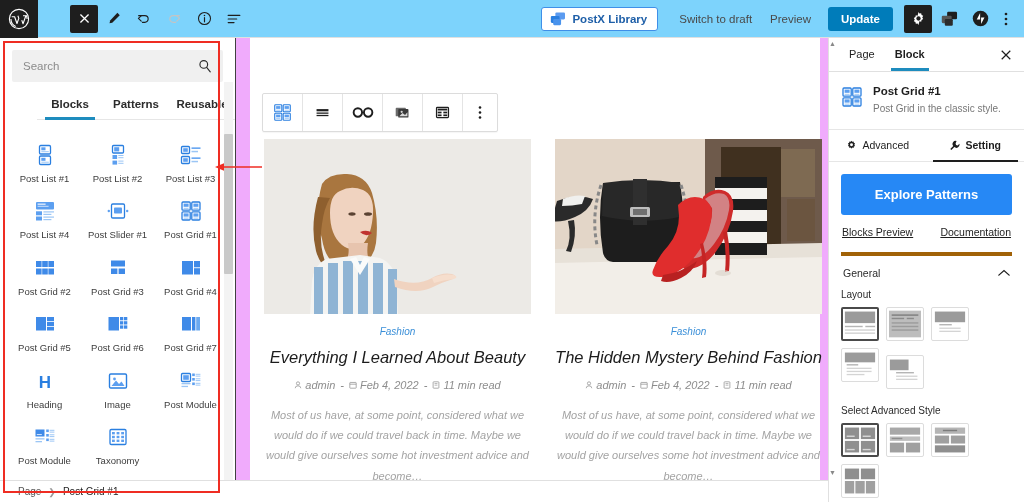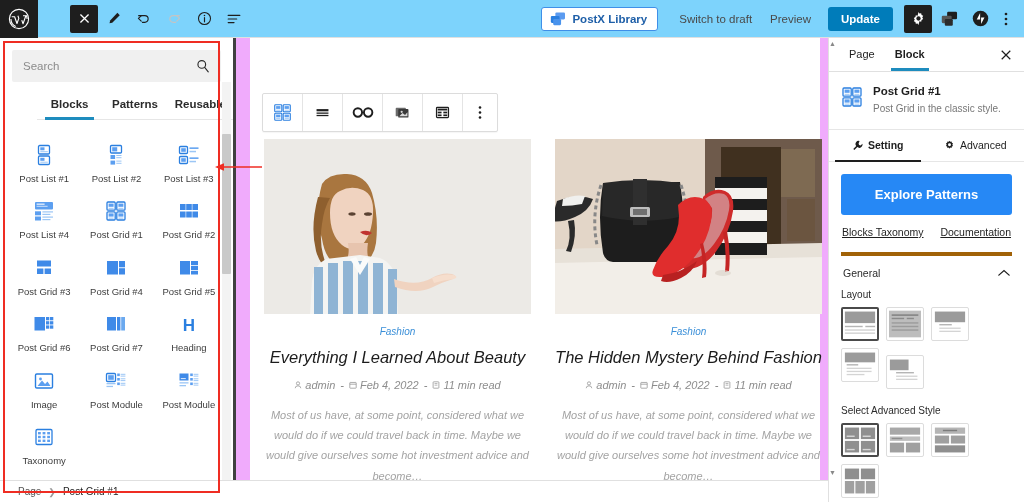--- a/index.html
+++ b/index.html
@@ -50,21 +50,21 @@
   .sq-btn {
     width: 28px; height: 28px; margin-left: 3px; border-radius: 2px;
     display: flex; align-items: center; justify-content: center; cursor: pointer;
   }
   .sq-btn.black { background: #1e1e1e; color: #fff; }
   .dots-btn { width: 24px; height: 28px; display:flex; align-items:center; justify-content:center; cursor:pointer; }
 
   
   .inserter {
     position: absolute; top: 38px; left: 0; width: 236px; height: 464px;
-    background: #fff; border-right: 3px solid #404040;
+    background: #fff; border-right: 1px solid #404040;
     overflow: hidden;
   }
   .search-wrap { padding: 12px 12px 0 12px; }
   .search-box {
     height: 32px; background: #f0f0f0; border-radius: 2px;
     display: flex; align-items: center; padding: 0 10px;
     border: 1px solid transparent;
   }
   .search-box input {
     flex: 1; border: none; background: transparent; outline: none;
@@ -440,20 +440,31 @@
             <rect x="9.4" y="11.3" width="10.6" height="1.2" fill="#9cc6f5"></rect>
             <rect x="9.4" y="13.8" width="8" height="1.2" fill="#9cc6f5"></rect>
             <rect x="2" y="16.5" width="6" height="4" fill="#5c9ff0"></rect>
             <rect x="9.4" y="16.5" width="10.6" height="1.2" fill="#9cc6f5"></rect>
             <rect x="9.4" y="19" width="8" height="1.2" fill="#9cc6f5"></rect>
           </svg>
         </div>
         <div class="blk-label">Post List #4</div>
       </div>
 
+      <div class="blk-item">
+        <div class="blk-icon">
+          <svg viewBox="0 0 22 22" width="22" height="22">
+            <rect x="4.5" y="4" width="13" height="14" rx="1.3" fill="none" stroke="#2a7fe0" stroke-width="1.3"></rect>
+            <rect x="7" y="7.5" width="8" height="6" rx="0.8" fill="#5c9ff0"></rect>
+            <circle cx="1.8" cy="11" r="1.2" fill="#5c9ff0"></circle>
+            <circle cx="20.2" cy="11" r="1.2" fill="#5c9ff0"></circle>
+          </svg>
+        </div>
+        <div class="blk-label">Post Slider #1</div>
+      </div>
 
       <div class="blk-item">
         <div class="blk-icon">
           <svg viewBox="0 0 22 22" width="22" height="22">
             <rect x="2" y="2" width="8.2" height="8.2" rx="1" fill="none" stroke="#2a7fe0" stroke-width="1.3"></rect>
             <rect x="3.6" y="3.6" width="5" height="3.2" fill="#5c9ff0"></rect>
               <rect x="3.6" y="7.8" width="5" height="1" fill="#9cc6f5"></rect>
             <rect x="11.8" y="2" width="8.2" height="8.2" rx="1" fill="none" stroke="#2a7fe0" stroke-width="1.3"></rect>
             <rect x="13.4" y="3.6" width="5" height="3.2" fill="#5c9ff0"></rect>
               <rect x="13.4" y="7.8" width="5" height="1" fill="#9cc6f5"></rect>
@@ -877,40 +888,40 @@
           <rect x="13.4" y="17.6" width="5" height="1" fill="#9cc6f5"></rect>
       </svg>
     </div>
     <div>
       <div class="sb-bi-title">Post Grid #1</div>
       <div class="sb-bi-desc">Post Grid in the classic style.</div>
     </div>
   </div>
 
   <div class="sb-subtabs">
-    <div class="sb-subtab active">
-      <svg width="11" height="11" viewBox="0 0 14 14">
-        <path d="M9.6 1.2 a4 4 0 0 0 -4.2 6.4 L1.6 11.4 l1.4 1.4 l3.8 -3.8 a4 4 0 0 0 6.4 -4.2 L11 7 L9 6.4 L8.4 4.4 Z" fill="#1e1e1e"></path>
-      </svg>
-      <span>Setting</span>
-    </div>
     <div class="sb-subtab">
       <svg width="11" height="11" viewBox="0 0 14 14">
         <path d="M7 0.8l.9 1.5 1.7-.4.4 1.7 1.5.9-.9 1.5.9 1.5-1.5.9-.4 1.7-1.7-.4L7 11.2 6.1 9.7l-1.7.4-.4-1.7-1.5-.9.9-1.5-.9-1.5 1.5-.9.4-1.7 1.7.4z" fill="#1e1e1e"></path>
         <circle cx="7" cy="6" r="1.9" fill="#fff"></circle>
       </svg>
       <span>Advanced</span>
     </div>
+    <div class="sb-subtab active">
+      <svg width="11" height="11" viewBox="0 0 14 14">
+        <path d="M9.6 1.2 a4 4 0 0 0 -4.2 6.4 L1.6 11.4 l1.4 1.4 l3.8 -3.8 a4 4 0 0 0 6.4 -4.2 L11 7 L9 6.4 L8.4 4.4 Z" fill="#1e1e1e"></path>
+      </svg>
+      <span>Setting</span>
+    </div>
   </div>
 
   <div class="sb-body">
     <div class="explore-btn">Explore Patterns</div>
 
     <div class="sb-links">
-      <span class="sb-link">Blocks Taxonomy</span>
+      <span class="sb-link">Blocks Preview</span>
       <span class="sb-link">Documentation</span>
     </div>
 
     <div class="sb-panel">
       <div class="sb-panel-head">
         <span class="sb-panel-title">General</span>
         <svg width="12" height="8" viewBox="0 0 14 9">
           <path d="M1 7 L7 1.6 L13 7" fill="none" stroke="#1e1e1e" stroke-width="1.5" stroke-linecap="round"></path>
         </svg>
       </div>

